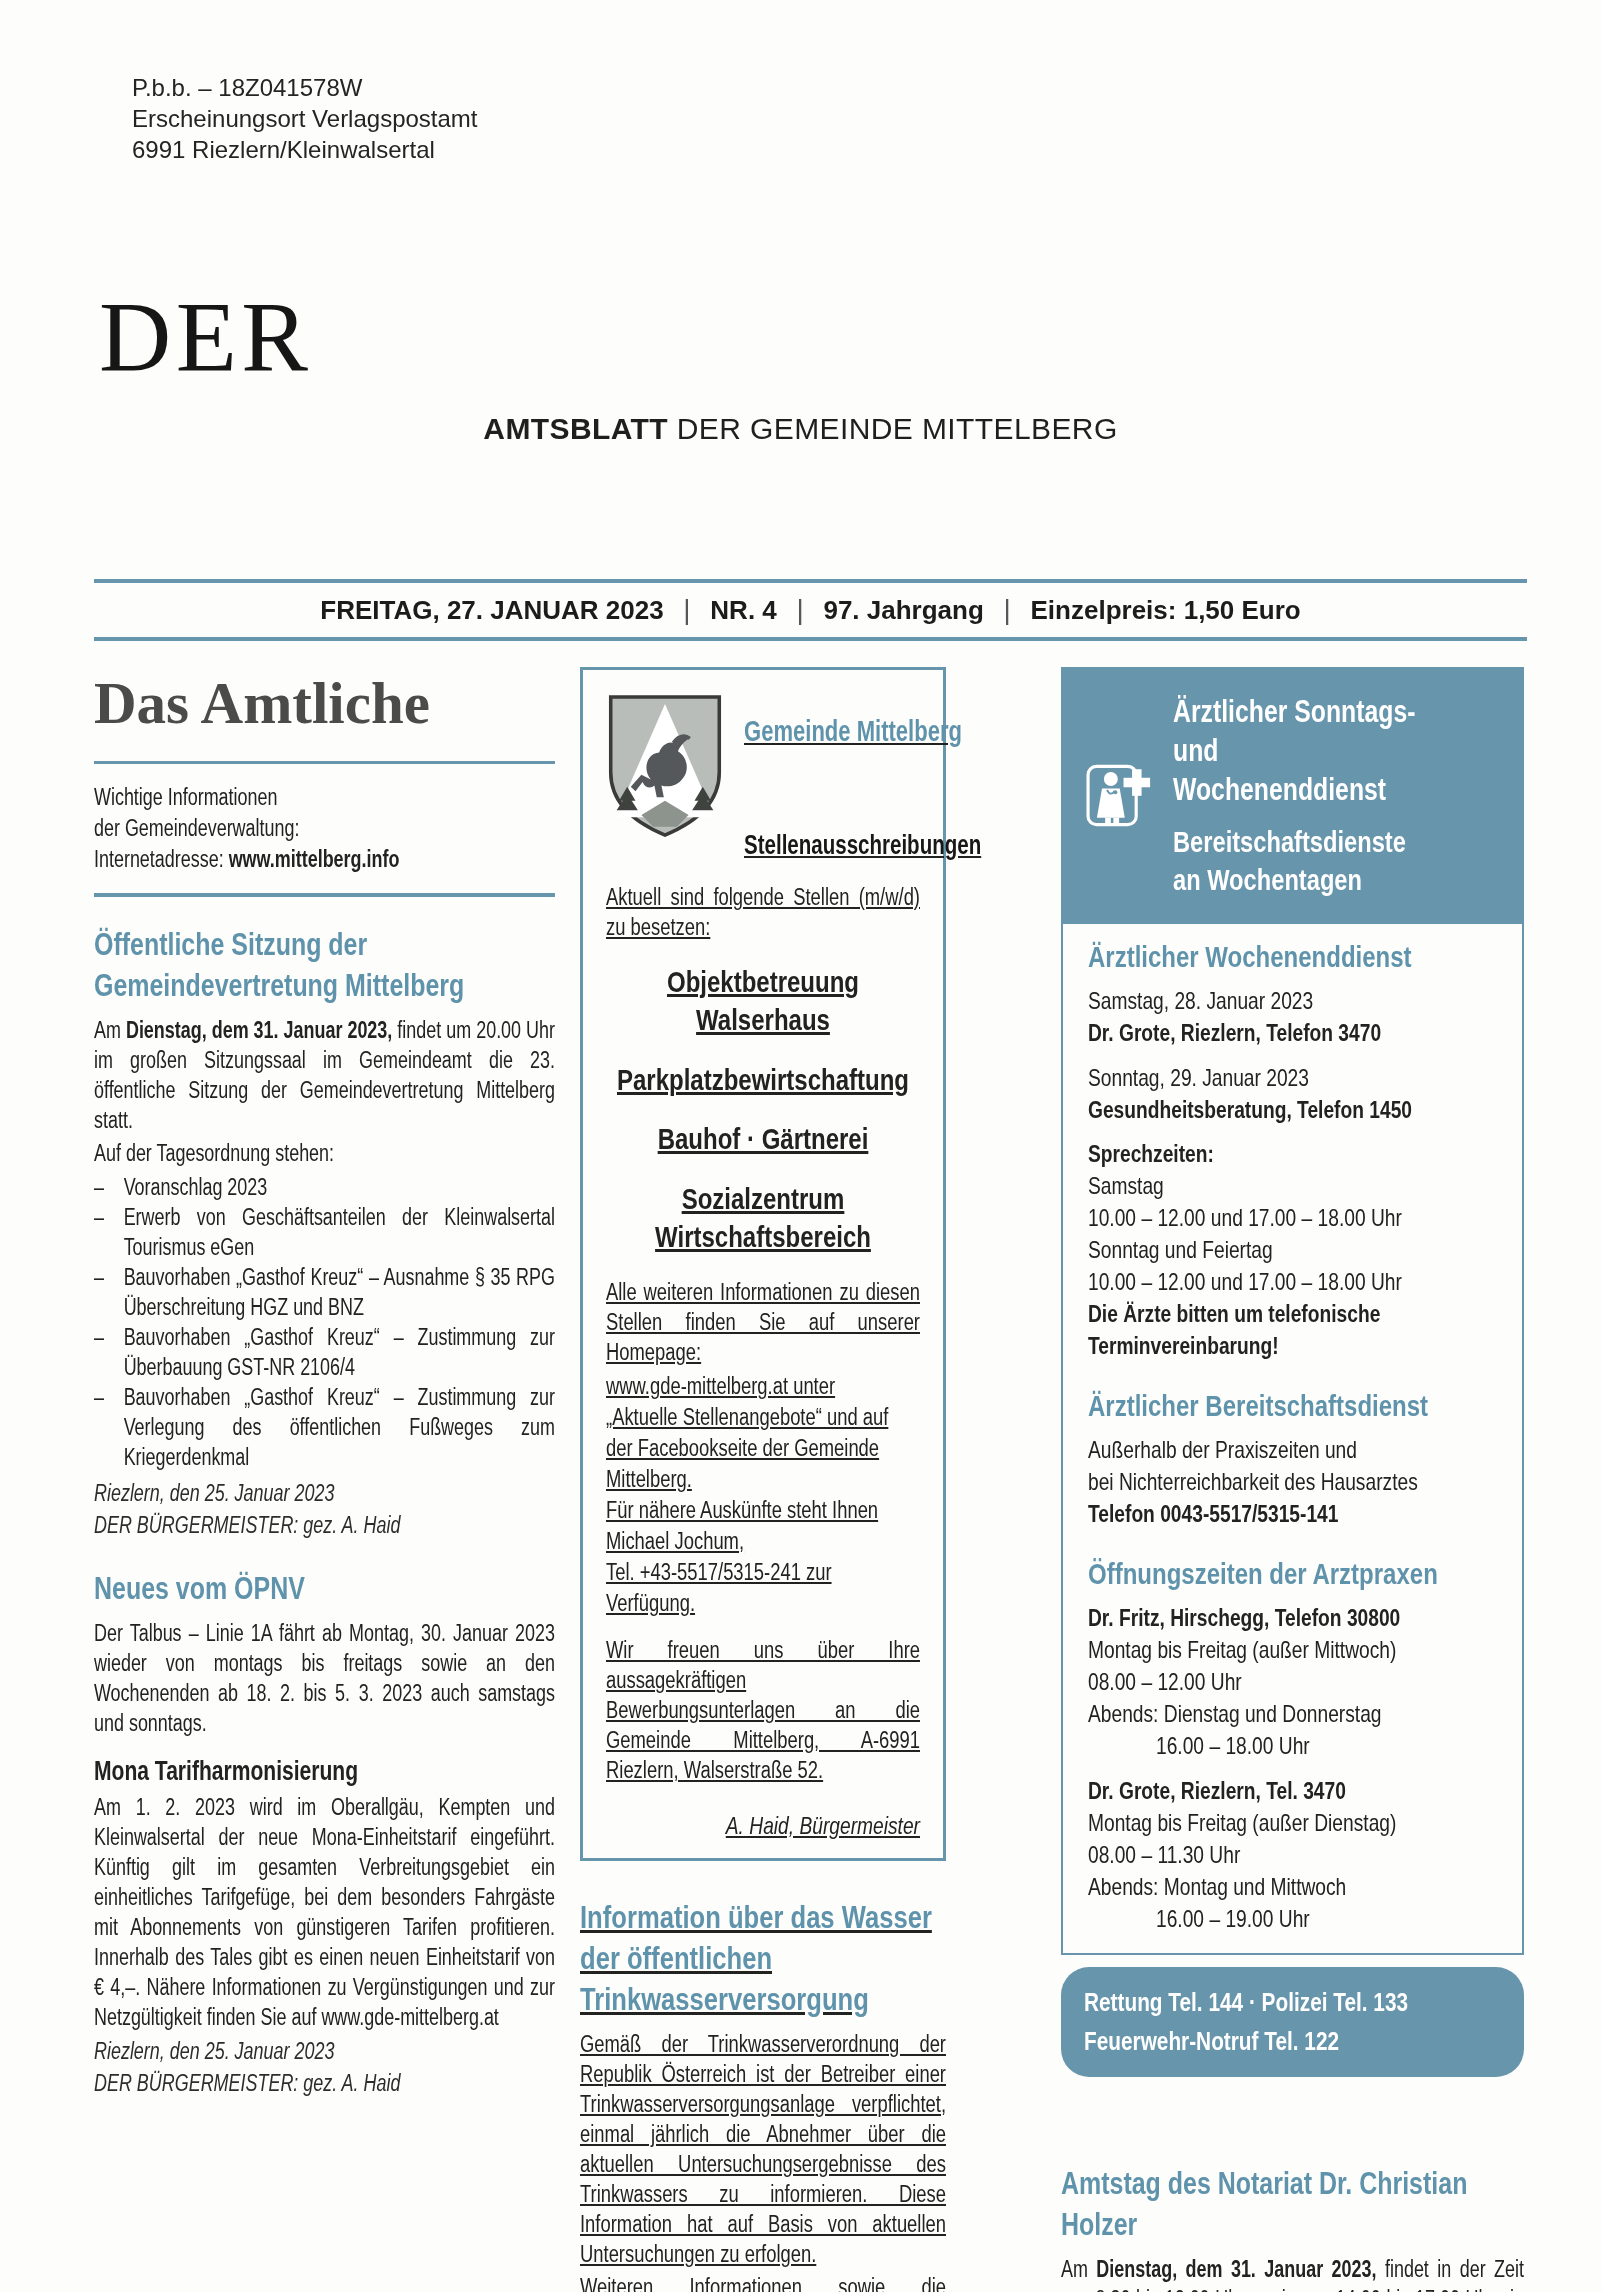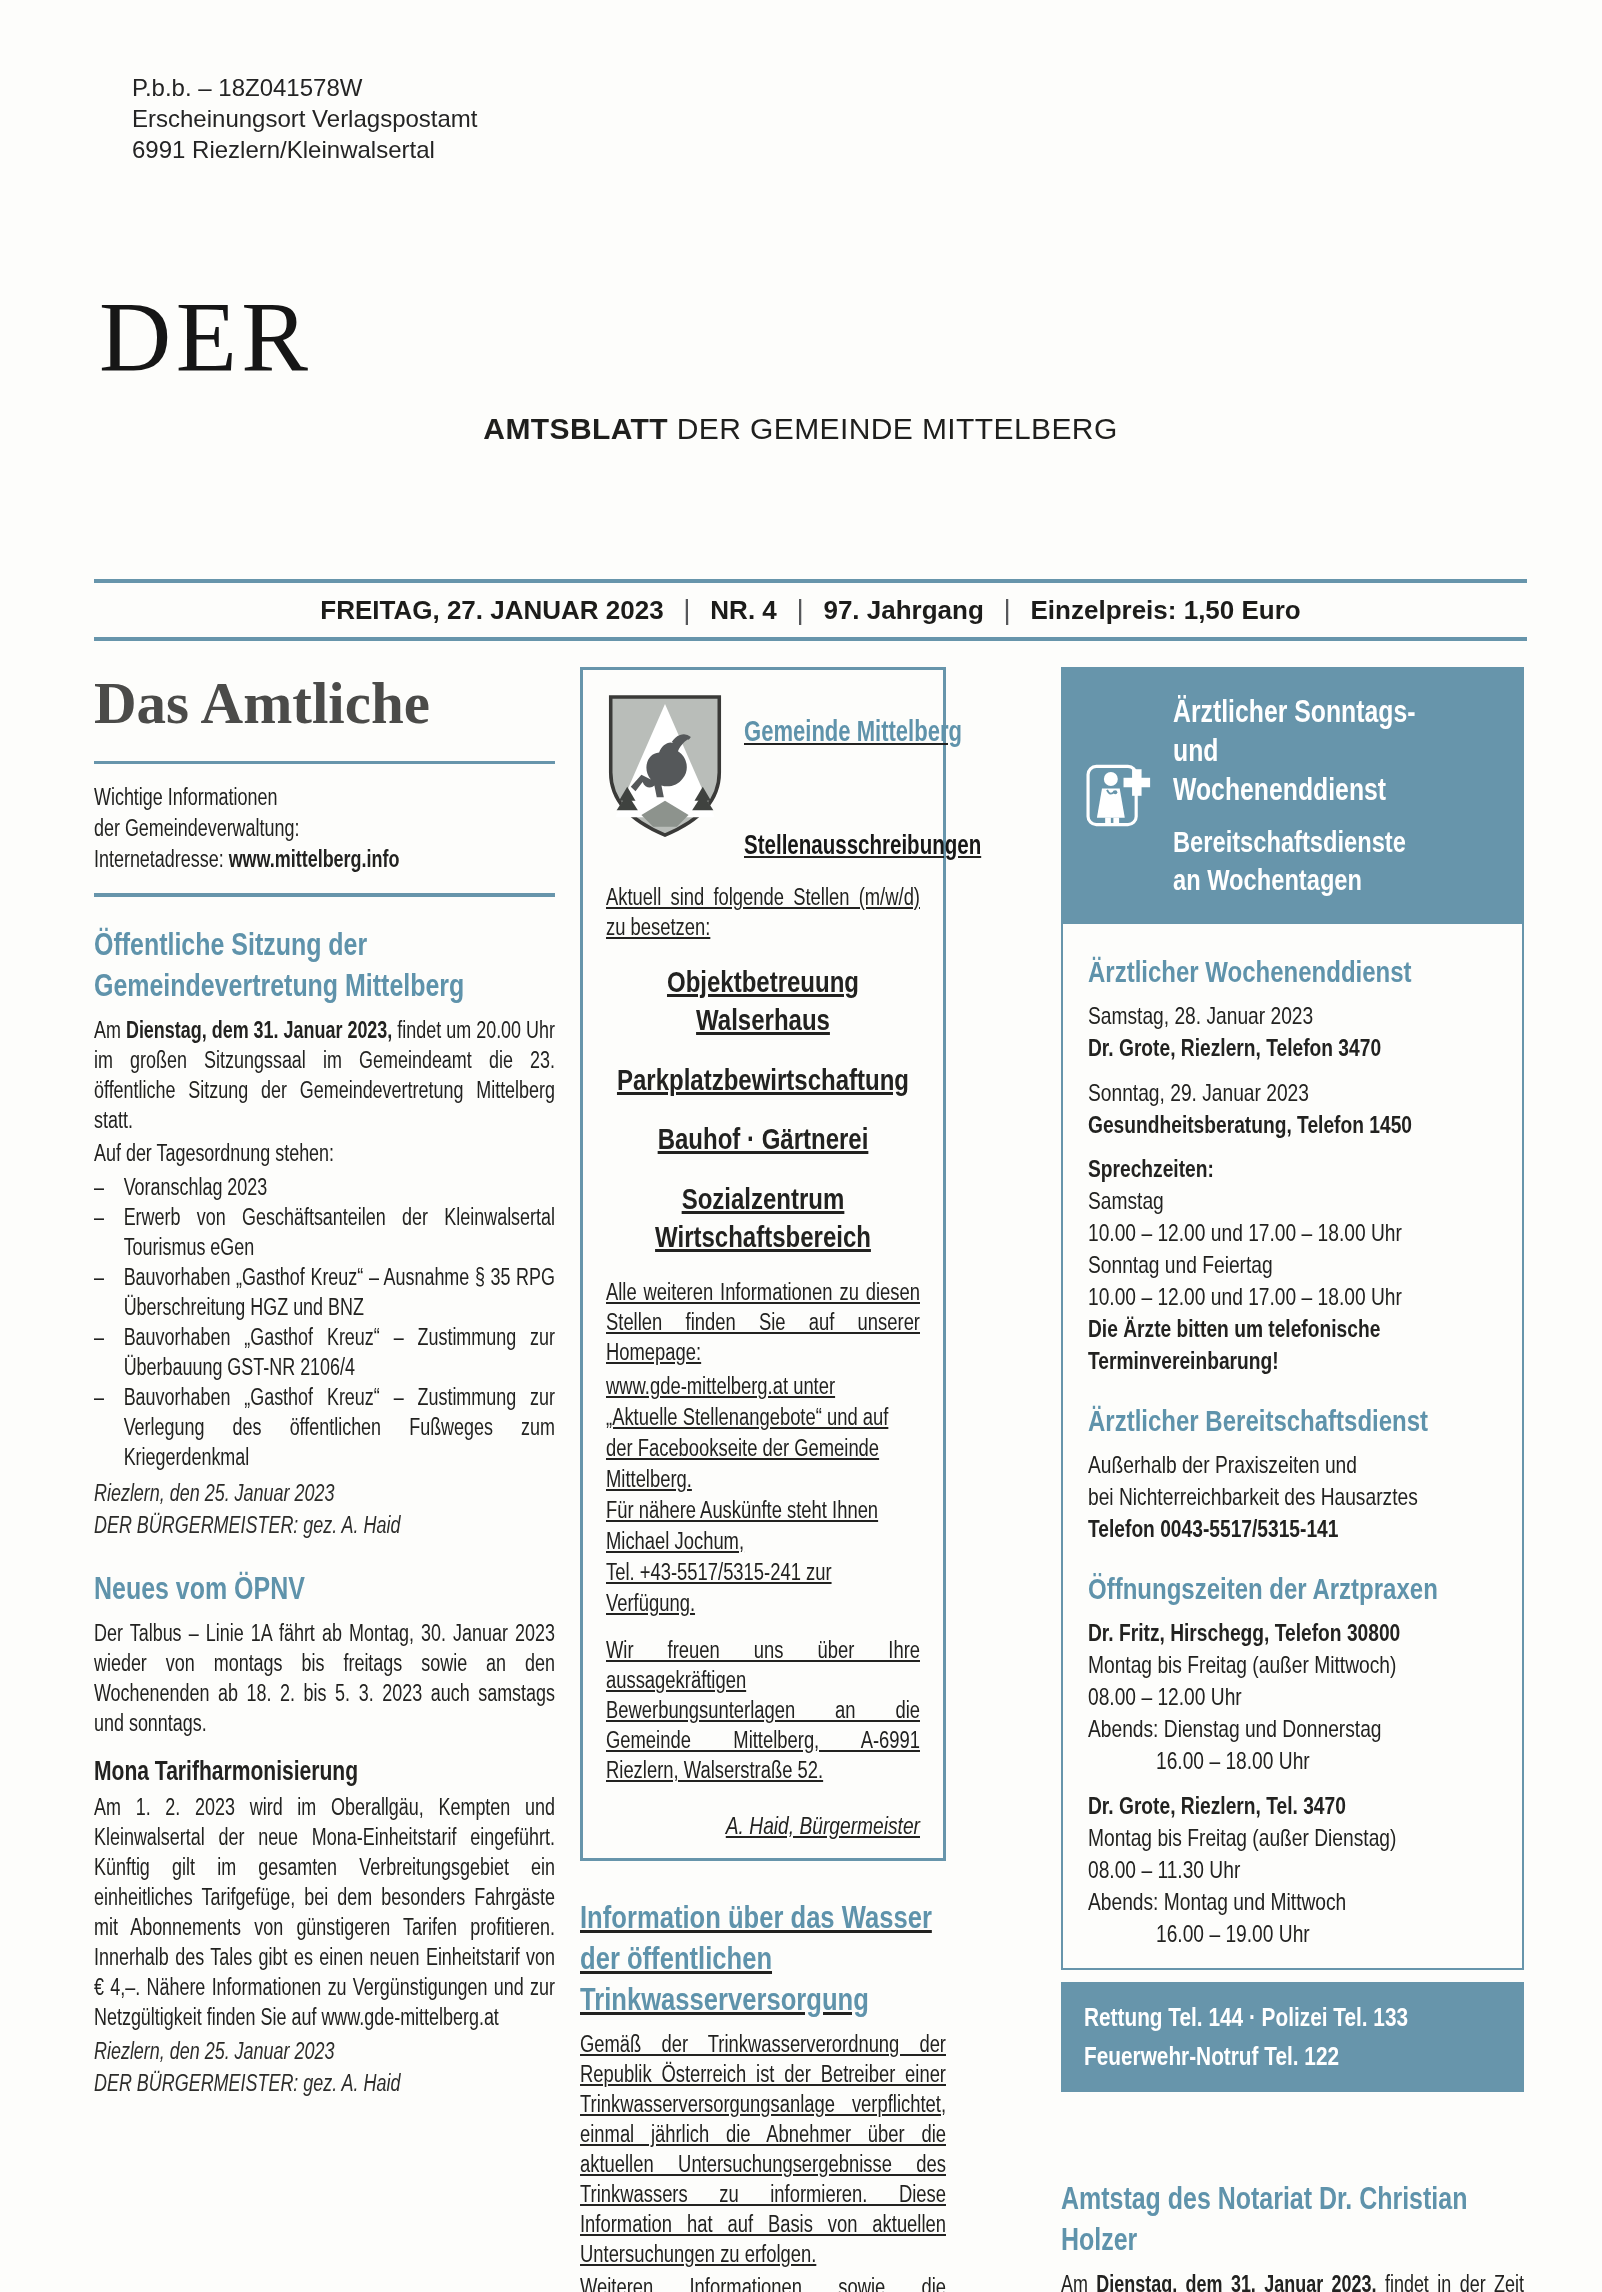--- a/index.html
+++ b/index.html
@@ -55,27 +55,27 @@
   .ctr-gap{margin-top:16px;}
   .sig-right{text-align:right;font-style:italic;font-size:24px;margin-top:27px;}
   .wasser{margin-top:36px;}
   .h-teal3{color:#5f93ab;font-weight:bold;font-size:32px;line-height:41px;margin:0 0 9px 0;}
 
   
   .medhdr{background:#6795ab;color:#ffffff;padding:25px 21.5px;display:flex;align-items:center;}
   .medhdr-texts{margin-left:19.7px;}
   .mh1{font-weight:bold;font-size:31px;line-height:39px;}
   .mh2{font-weight:bold;font-size:29.6px;line-height:38px;margin-top:14.3px;}
-  .medbox{border:2.7px solid #6795ab;border-top:none;background:#fdfdfb;padding:29px 25px 18px 25px;}
+  .medbox{border:2.7px solid #6795ab;border-top:none;background:#fdfdfb;padding:14px 25px 18px 25px;}
   .mb-h{color:#5f93ab;font-weight:bold;font-size:30px;line-height:38px;margin:0 0 9px 0;}
   .mb-h.mt{margin-top:25px;}
   .mline{font-size:24px;line-height:32px;}
   .mgap{margin-top:12.5px;}
   .indent{padding-left:85px;}
-  .notruf{background:#6795ab;color:#fff;font-weight:bold;padding:16px 23px;margin-top:12.5px;}
+  .notruf{background:#6795ab;color:#fff;font-weight:bold;padding:16px 23px;margin-top:12.5px;border-radius:28px;}
   .notruf .nline{font-size:26px;line-height:39px;}
   .notariat{margin-top:86px;}
 </style>
 </head>
 <body>
 
 <div class="page">
 
   <div class="postal">
     <div>P.b.b. – 18Z041578W</div>

